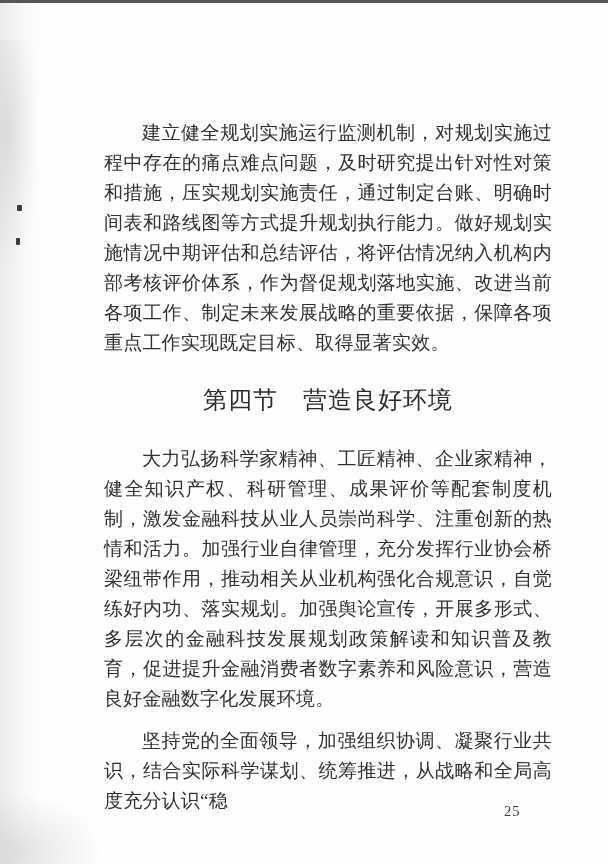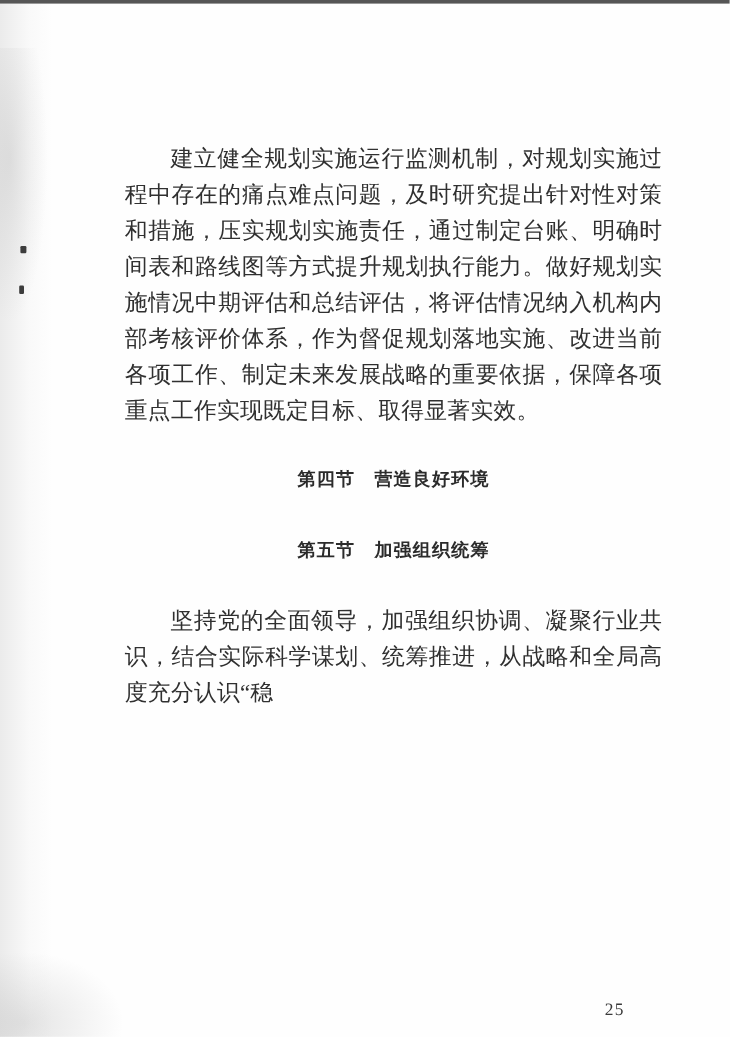--- a/index.html
+++ b/index.html
@@ -51,49 +51,49 @@
     margin: 12px;
     font-size: 19px;
     line-height: 30px;
     letter-spacing: 0.2px;
     text-align: justify;
     text-justify: inter-character;
     text-indent: 2em;
   }
   h2.section-heading {
     margin: 27px 0 29px 0;
-    font-size: 15px;
+    font-size: 24px;
     line-height: 30px;
-    font-weight: bold;
+    font-weight: normal;
     text-align: center;
     letter-spacing: 1px;
     color: #2b2b2b;
   }
   .page-number {
     position: absolute;
-    left: 504px; top: 834px;
+    left: 504px; top: 803px;
     font-size: 14.5px;
     letter-spacing: 1px;
     color: #3a3a3a;
   }
 </style>
 </head>
 <body>
 
 <div class="scan-top-edge"></div>
 <div class="scan-left-shade"></div>
 <div class="scan-left-blotch"></div>
 <div class="scan-corner-smudge"></div>
 <div class="speck speck-1"></div>
 <div class="speck speck-2"></div>
 
 <div class="content">
   <p class="body-text">建立健全规划实施运行监测机制，对规划实施过程中存在的痛点难点问题，及时研究提出针对性对策和措施，压实规划实施责任，通过制定台账、明确时间表和路线图等方式提升规划执行能力。做好规划实施情况中期评估和总结评估，将评估情况纳入机构内部考核评价体系，作为督促规划落地实施、改进当前各项工作、制定未来发展战略的重要依据，保障各项重点工作实现既定目标、取得显著实效。</p>
 
   <h2 class="section-heading">第四节　营造良好环境</h2>
 
+  <p class="body-text">大力弘扬科学家精神、工匠精神、企业家精神，健全知识产权、科研管理、成果评价等配套制度机制，激发金融科技从业人员崇尚科学、注重创新的热情和活力。加强行业自律管理，充分发挥行业协会桥梁纽带作用，推动相关从业机构强化合规意识，自觉练好内功、落实规划。加强舆论宣传，开展多形式、多层次的金融科技发展规划政策解读和知识普及教育，促进提升金融消费者数字素养和风险意识，营造良好金融数字化发展环境。</p>
 
-  <h2 class="section-heading">第五节　加强组织统筹</h2>
 
   <p class="body-text">坚持党的全面领导，加强组织协调、凝聚行业共识，结合实际科学谋划、统筹推进，从战略和全局高度充分认识“稳</p>
 </div>
 
 <div class="page-number">25</div>
 
 </body></html>

